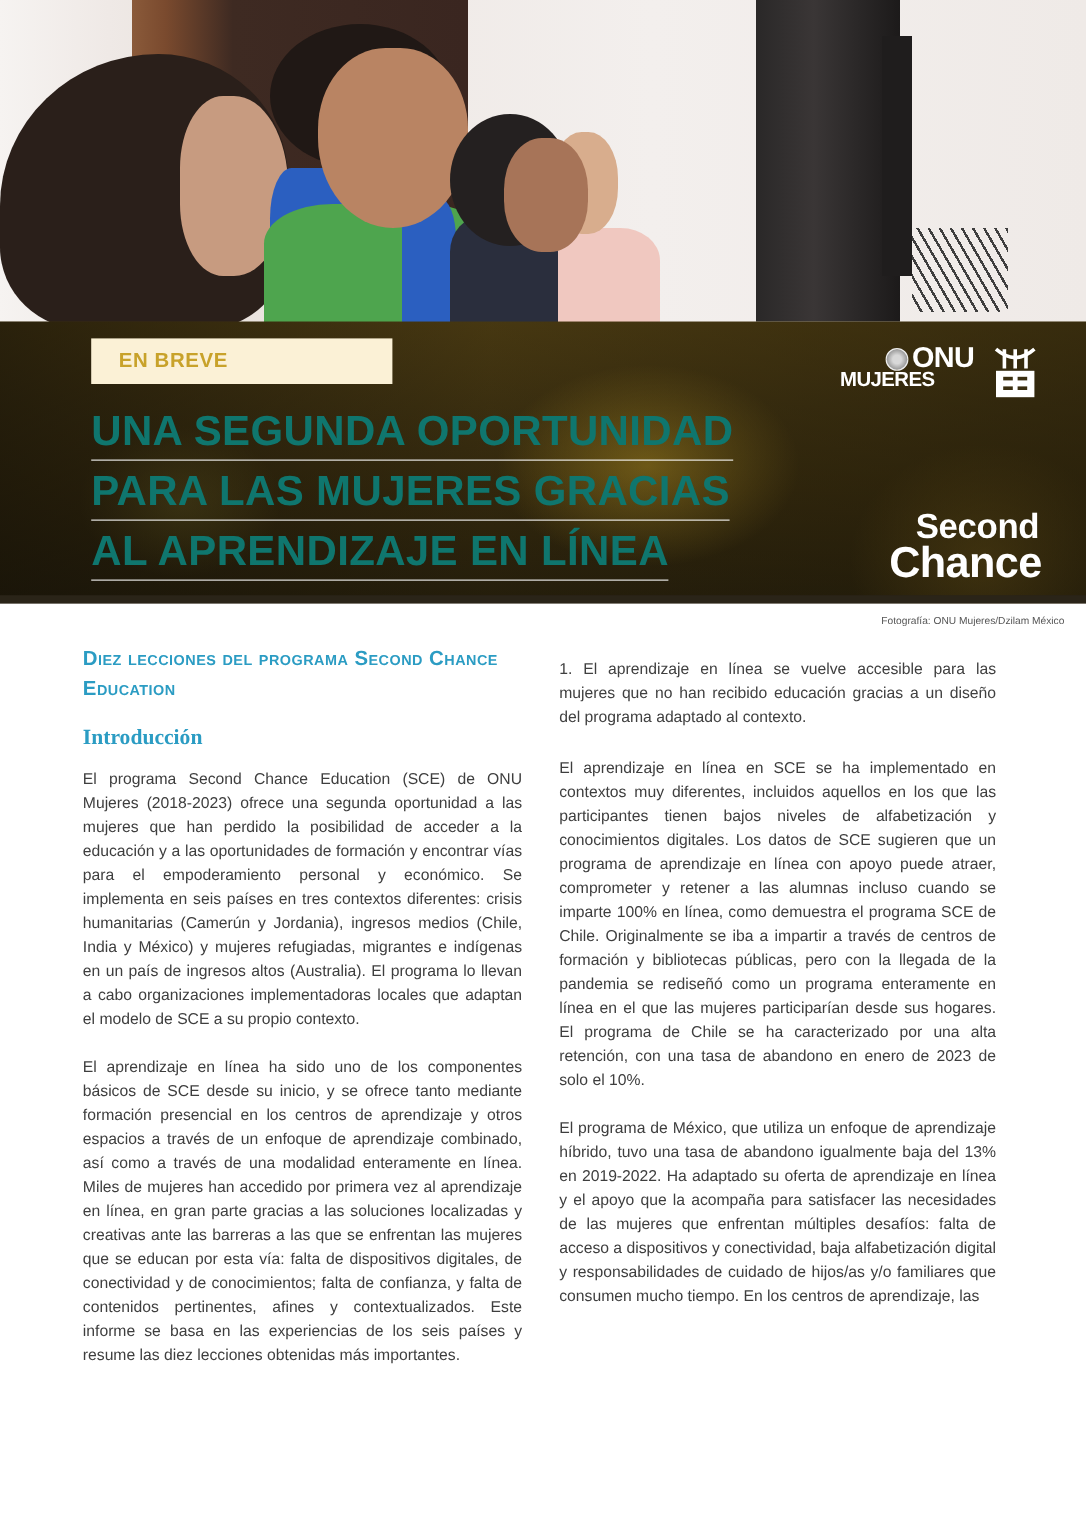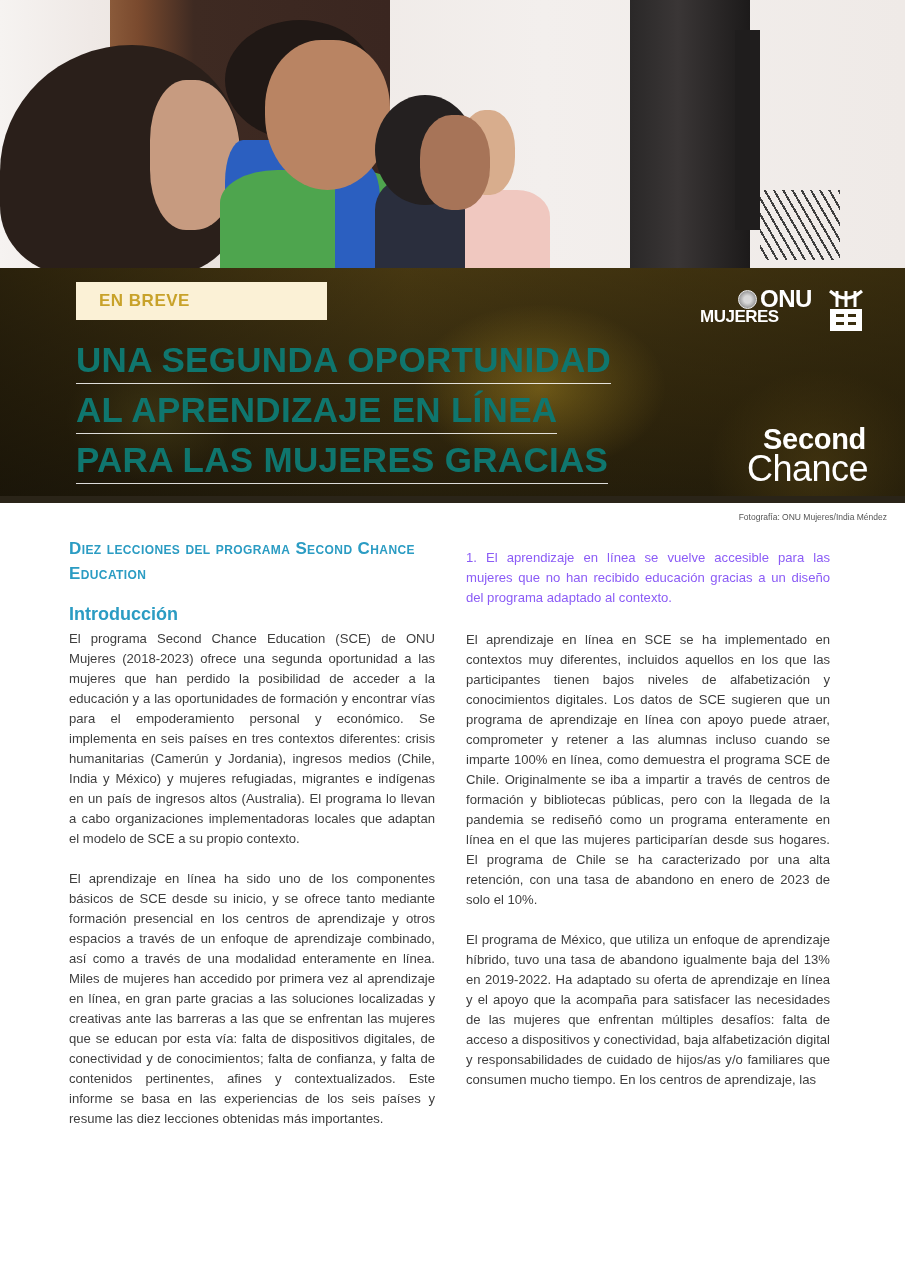--- a/index.html
+++ b/index.html
@@ -66,41 +66,41 @@
 
   .onu-logo { position: absolute; left: 700px; top: 287px; width: 168px; height: 48px; z-index: 2; color: #fff; text-align: center; }
   .onu-logo .emblem { position: absolute; left: 38px; top: 3px; width: 19px; height: 19px; border-radius: 50%;
                       background: radial-gradient(circle,#d8d8d8 30%,#9a9a9a 70%); border: 1px solid #eee; }
   .onu-logo .onu { position: absolute; left: 60px; top: -2px; font-size: 24px; font-weight: bold; letter-spacing: -0.5px; }
   .onu-logo .mujeres { position: absolute; left: 0; top: 20px; font-size: 17px; font-weight: bold; letter-spacing: -0.5px; }
   .onu-logo .mark { position: absolute; left: 128px; top: 2px; width: 36px; height: 44px; }
 
   .sc-logo { position: absolute; left: 708px; top: 425px; width: 160px; color: #ffffff; z-index: 2; text-align: right; }
   .sc-logo .second { display: block; font-size: 29px; line-height: 28px; font-weight: bold; letter-spacing: -0.3px; padding-right: 2px; }
-  .sc-logo .chance { display: block; font-size: 36px; line-height: 32px; font-weight: normal; letter-spacing: -0.5px; }
+  .sc-logo .chance { display: block; font-size: 36px; line-height: 32px; font-weight: bold; letter-spacing: -0.5px; }
 
   .credit { position: absolute; right: 18px; top: 512px; font-size: 8.5px; color: #555; }
 
   
   .col { position: absolute; top: 536px; width: 366px; }
   .col-left { left: 69px; }
   .col-right { left: 466px; top: 548px; width: 364px; }
 
   .h-smallcaps {
     color: #2b9cc3; font-size: 17px; font-weight: bold; font-variant: small-caps;
     line-height: 25px; letter-spacing: 0.4px;
   }
   .h-section { color: #2b9cc3; font-size: 18px; font-weight: bold; line-height: 24px; }
-  .h-intro { margin-top: 16px; margin-bottom: 3px; }
+  .h-intro { margin-top: 16px; margin-bottom: 13px; font-family: Liberation Serif, serif; }
   .h-lessons { margin-top: 18px; margin-bottom: 18px; font-size: 19px; }
   .p {
     font-size: 13.1px; line-height: 20px; color: #3e3e3e; text-align: justify;
     hyphens: none; margin-bottom: 20px;
   }
-  .p.lead { color: #8b5cf6; }
+  .p.lead { color: #404040; }
 </style>
 </head>
 <body>
 
 <div class="hero">
   <div class="photo-top">
     <div class="door"></div>
     <div class="fig hair1"></div>
     <div class="fig face1"></div>
     <div class="fig vest2"></div>
@@ -119,22 +119,22 @@
   </div>
   <div class="photo-bottom"></div>
   <div class="hero-strip"></div>
 
   <div class="badge">
     <span>EN BREVE</span>
   </div>
 
   <h1 class="hero-title">
     <span class="line">UNA SEGUNDA OPORTUNIDAD</span>
+    <span class="line">PARA LAS MUJERES GRACIAS</span>
     <span class="line">AL APRENDIZAJE EN LÍNEA</span>
-    <span class="line">PARA LAS MUJERES GRACIAS</span>
   </h1>
 
   <div class="onu-logo">
     <span class="emblem"></span>
     <span class="onu">ONU</span>
     <span class="mujeres">MUJERES</span>
     <svg class="mark" viewBox="0 0 36 44">
       <path d="M2 2 Q18 16 34 2" stroke="#fff" stroke-width="3" fill="none"></path>
       <line x1="9" y1="2" x2="9" y2="18" stroke="#fff" stroke-width="3"></line>
       <line x1="18" y1="2" x2="18" y2="18" stroke="#fff" stroke-width="3"></line>
@@ -146,21 +146,21 @@
       <rect x="20" y="33" width="8" height="3" fill="#3a2e10"></rect>
     </svg>
   </div>
 
   <div class="sc-logo">
     <span class="second">Second</span>
     <span class="chance">Chance</span>
   </div>
 </div>
 
-<div class="credit">Fotografía: ONU Mujeres/India Méndez</div>
+<div class="credit">Fotografía: ONU Mujeres/Dzilam México</div>
 
 <div class="col col-left">
   <h2 class="h-smallcaps">Diez lecciones del programa Second Chance Education</h2>
   <h3 class="h-section h-intro">Introducción</h3>
   <p class="p">El programa Second Chance Education (SCE) de ONU Mujeres (2018-2023) ofrece una segunda oportunidad a las mujeres que han perdido la posibilidad de acceder a la educación y a las oportunidades de formación y encontrar vías para el empoderamiento personal y económico. Se implementa en seis países en tres contextos diferentes: crisis humanitarias (Camerún y Jordania), ingresos medios (Chile, India y México) y mujeres refugiadas, migrantes e indígenas en un país de ingresos altos (Australia). El programa lo llevan a cabo organizaciones implementadoras locales que adaptan el modelo de SCE a su propio contexto.</p>
   <p class="p">El aprendizaje en línea ha sido uno de los componentes básicos de SCE desde su inicio, y se ofrece tanto mediante formación presencial en los centros de aprendizaje y otros espacios a través de un enfoque de aprendizaje combinado, así como a través de una modalidad enteramente en línea. Miles de mujeres han accedido por primera vez al aprendizaje en línea, en gran parte gracias a las soluciones localizadas y creativas ante las barreras a las que se enfrentan las mujeres que se educan por esta vía: falta de dispositivos digitales, de conectividad y de conocimientos; falta de confianza, y falta de contenidos pertinentes, afines y contextualizados. Este informe se basa en las experiencias de los seis países y resume las diez lecciones obtenidas más importantes.</p>
 </div>
 
 <div class="col col-right">
   <p class="p lead" style="margin-bottom:22px">1. El aprendizaje en línea se vuelve accesible para las mujeres que no han recibido educación gracias a un diseño del programa adaptado al contexto.</p>

